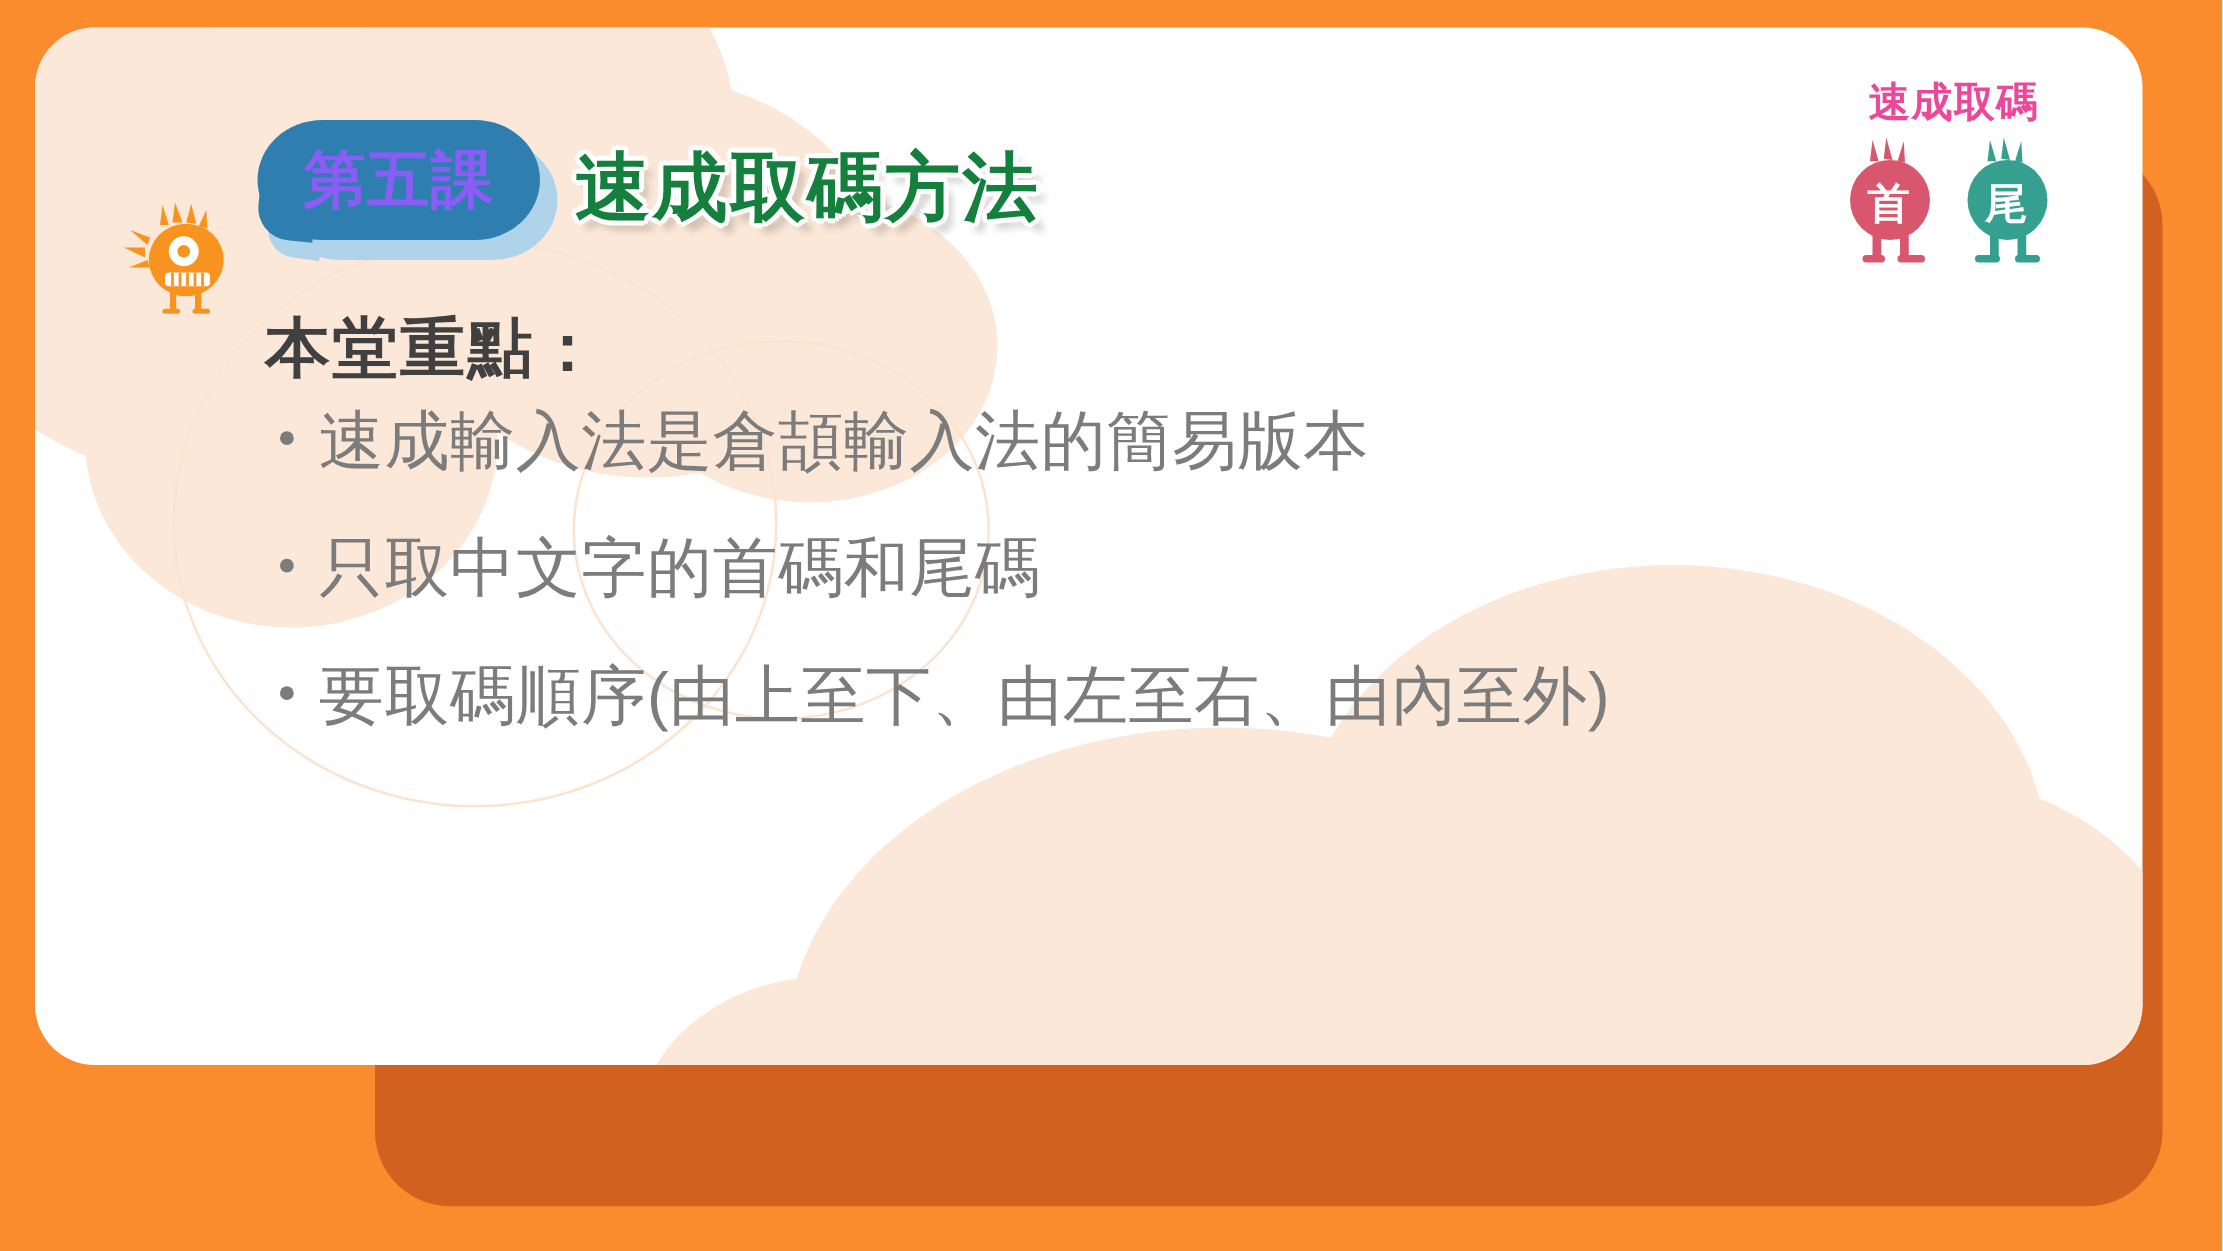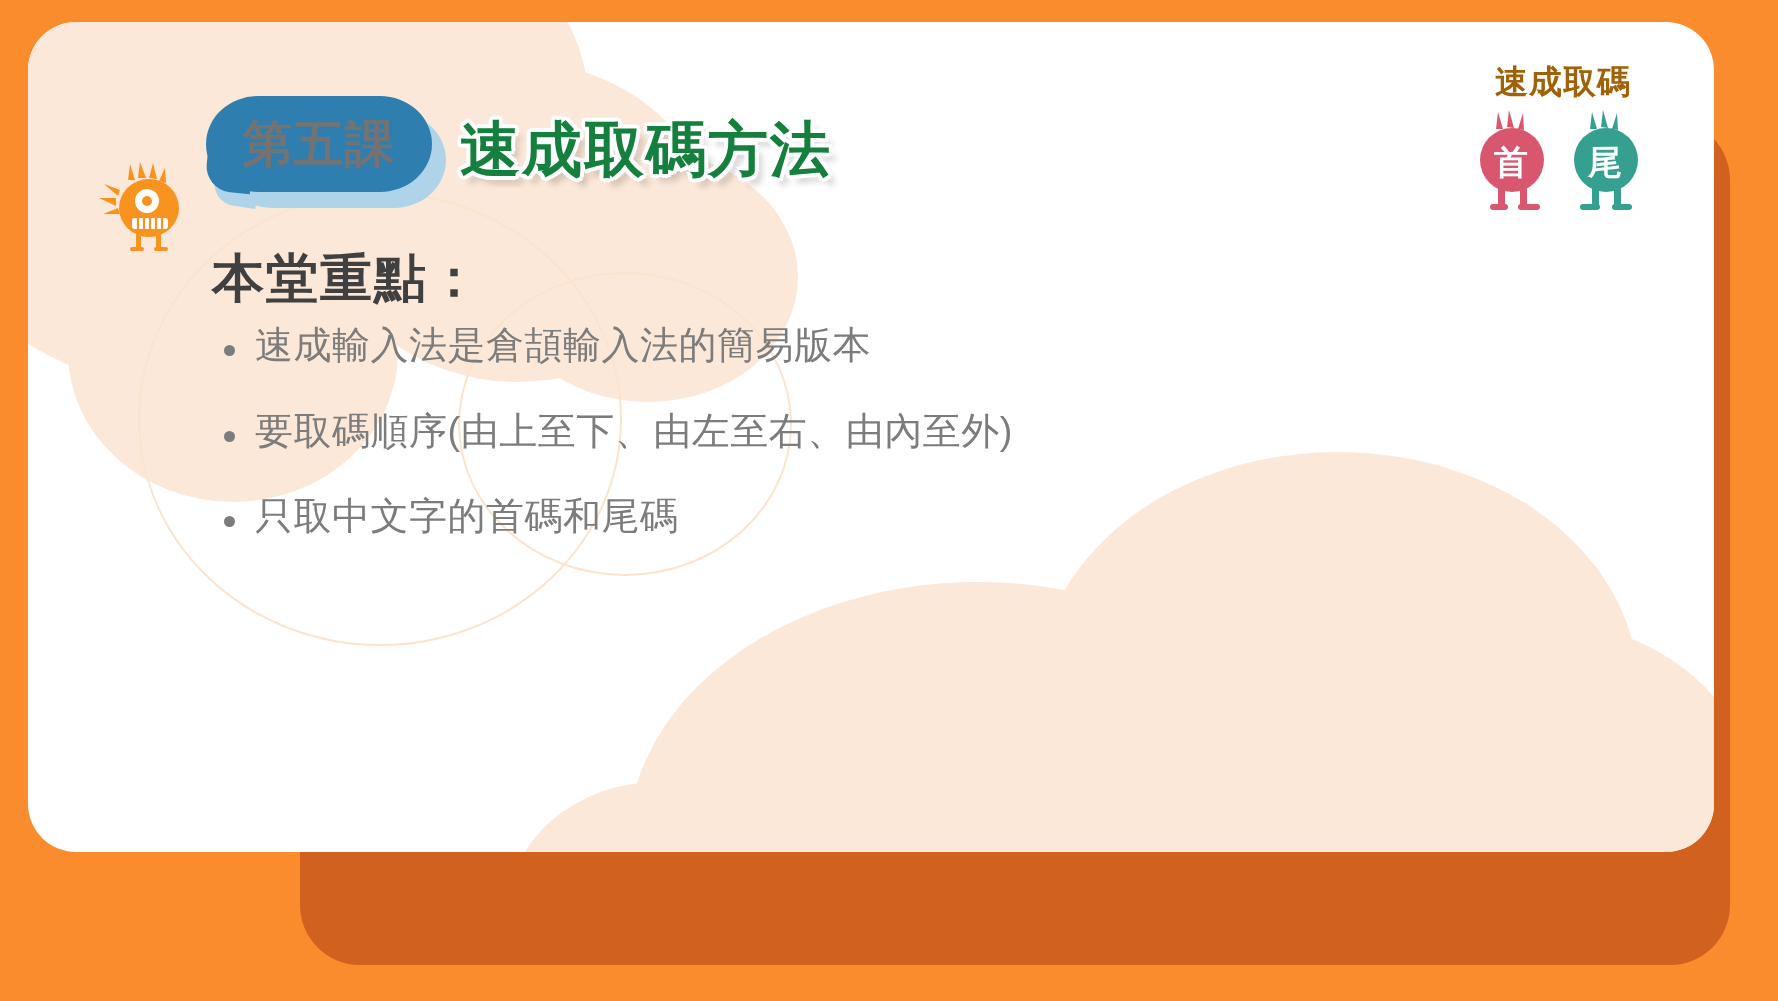--- a/index.html
+++ b/index.html
@@ -121,21 +121,21 @@
   }
   .badge-text {
     position: absolute;
     left: 0;
     top: 0;
     width: 226px;
     height: 96px;
     display: flex;
     align-items: center;
     justify-content: center;
-    color: #737373;
+    color: #8b5cf6;
     font-size: 50px;
     font-weight: bold;
     letter-spacing: 1px;
     z-index: 2;
   }
 
   
   .slide-title {
     position: absolute;
     left: 432px;
@@ -182,21 +182,21 @@
     top: 302px;
     width: 1420px;
     z-index: 5;
     list-style: none;
     margin: 0;
     padding: 0;
   }
   .bullets li {
     display: flex;
     align-items: flex-start;
-    font-size: 38px;
+    font-size: 52px;
     color: #7C7C7C;
     line-height: 1.15;
     margin-bottom: 42px;
     letter-spacing: 0.5px;
     text-align: center;
   }
   .bullets li .dot {
     flex: 0 0 auto;
     width: 11px;
     height: 11px;
@@ -216,21 +216,21 @@
     z-index: 7;
   }
   .brand-title {
     position: absolute;
     left: 0;
     top: 0;
     width: 190px;
     text-align: center;
     font-size: 33px;
     font-weight: bold;
-    color: #a16207;
+    color: #ec4899;
     letter-spacing: 1px;
   }
   .brand-figs {
     position: absolute;
     left: 0;
     top: 42px;
     width: 190px;
     height: 118px;
   }
   .fig-label {
@@ -311,25 +311,25 @@
 
     <div class="section-heading">本堂重點：</div>
 
     <ul class="bullets">
       <li>
         <span class="dot"></span>
         <span>速成輸入法是倉頡輸入法的簡易版本</span>
       </li>
       <li>
         <span class="dot"></span>
-        <span>要取碼順序(由上至下、由左至右、由內至外)</span>
+        <span>只取中文字的首碼和尾碼</span>
       </li>
       <li>
         <span class="dot"></span>
-        <span>只取中文字的首碼和尾碼</span>
+        <span>要取碼順序(由上至下、由左至右、由內至外)</span>
       </li>
     </ul>
 
     <div class="brand">
       <div class="brand-title">速成取碼</div>
       <div class="brand-figs">
         <svg width="190" height="118" viewBox="0 0 190 118" aria-hidden="true">
 
           <g fill="#D9576E">
             <path d="M28 27 L30 10 L35 27 Z"></path>

